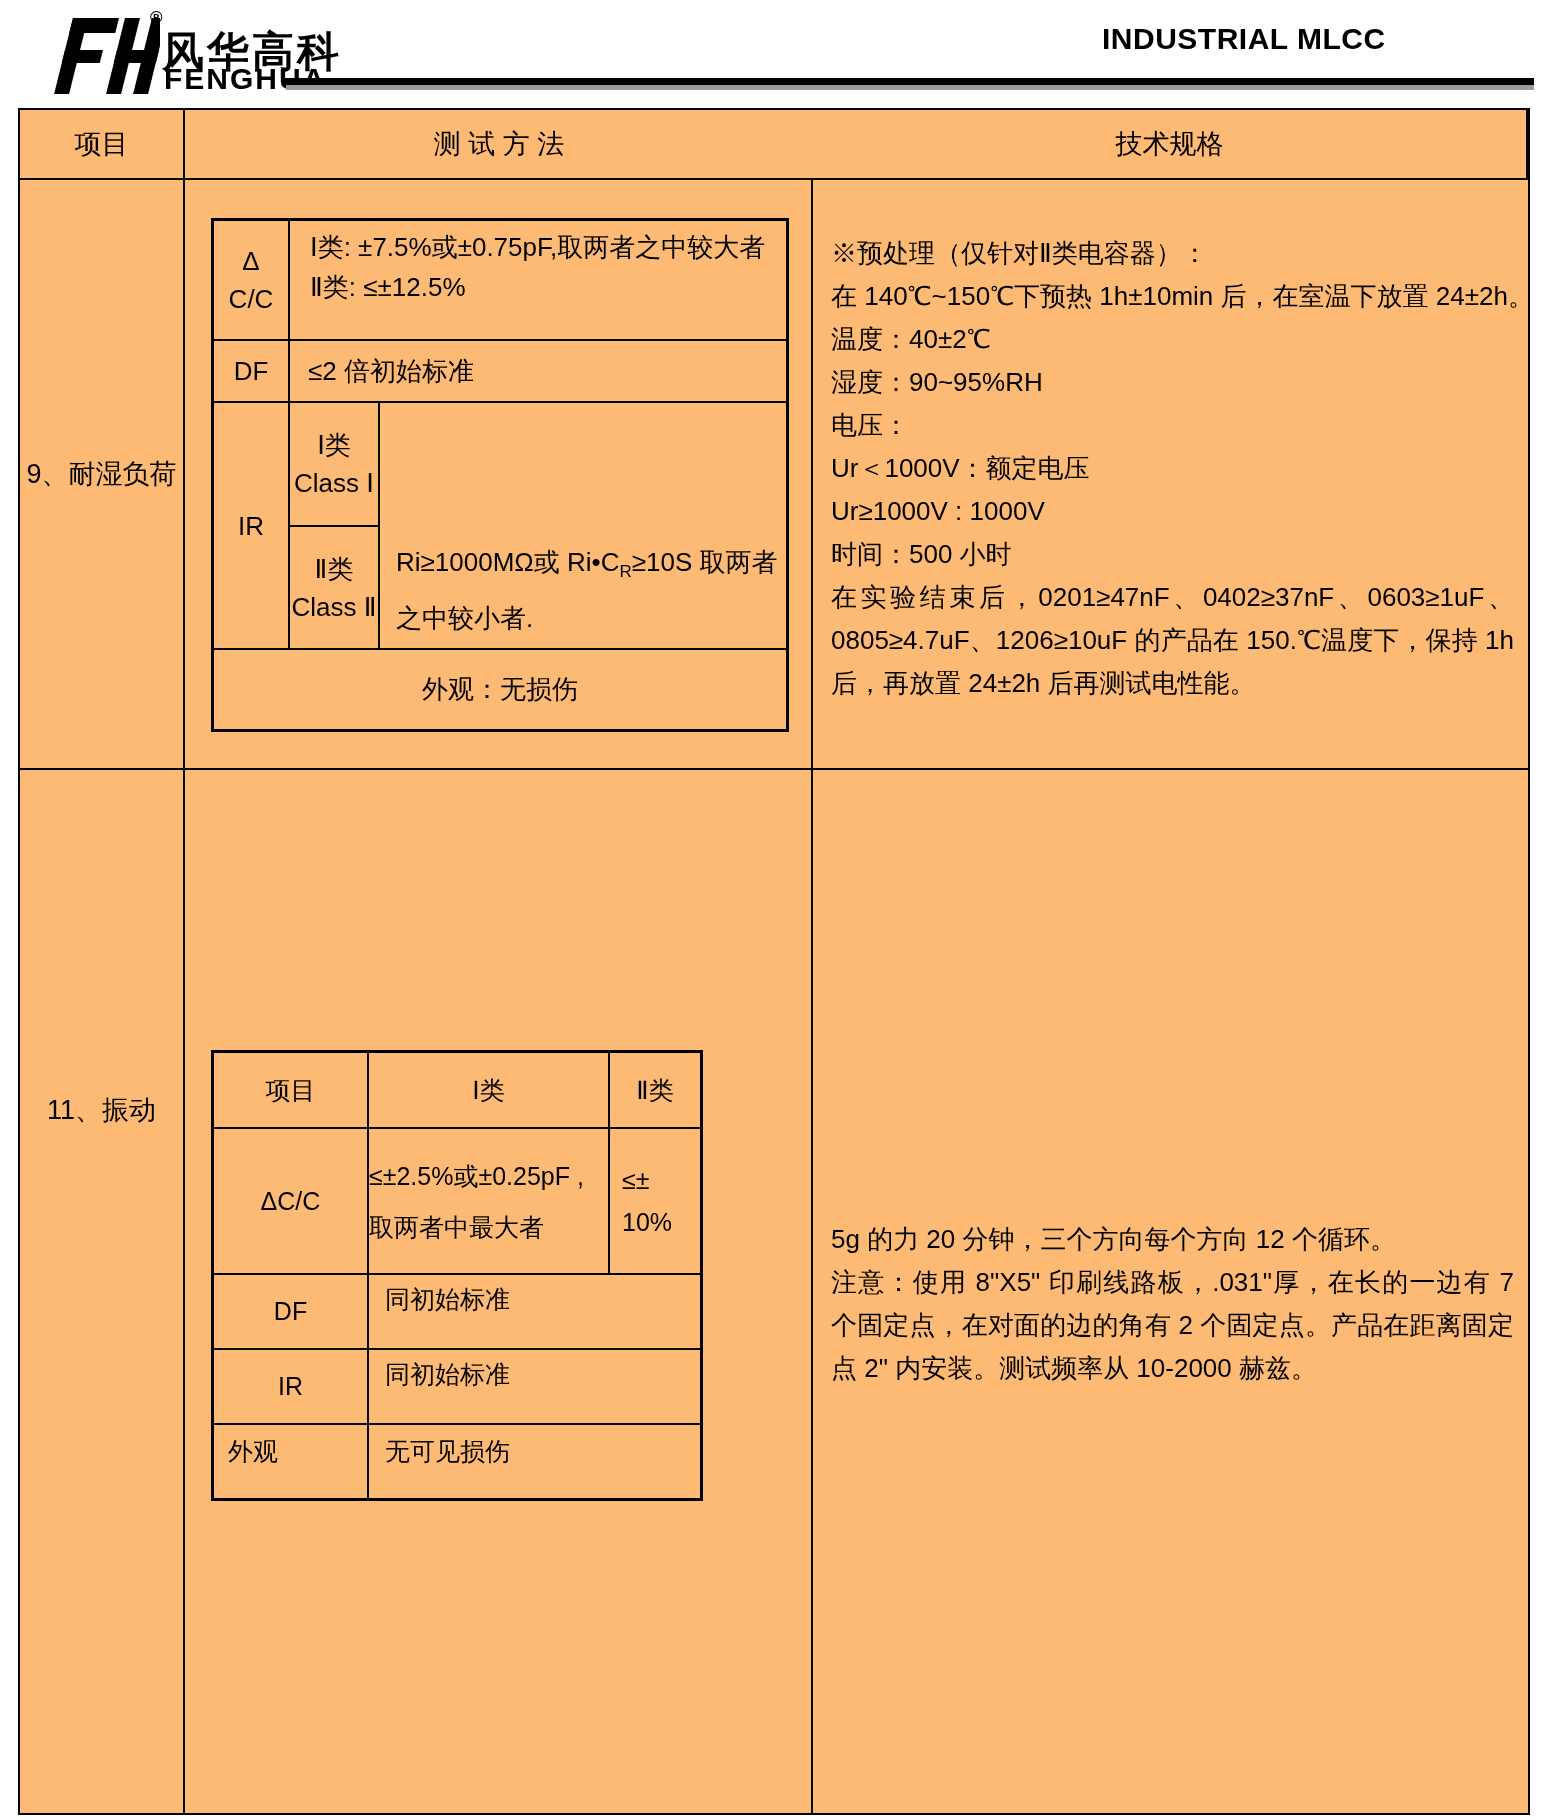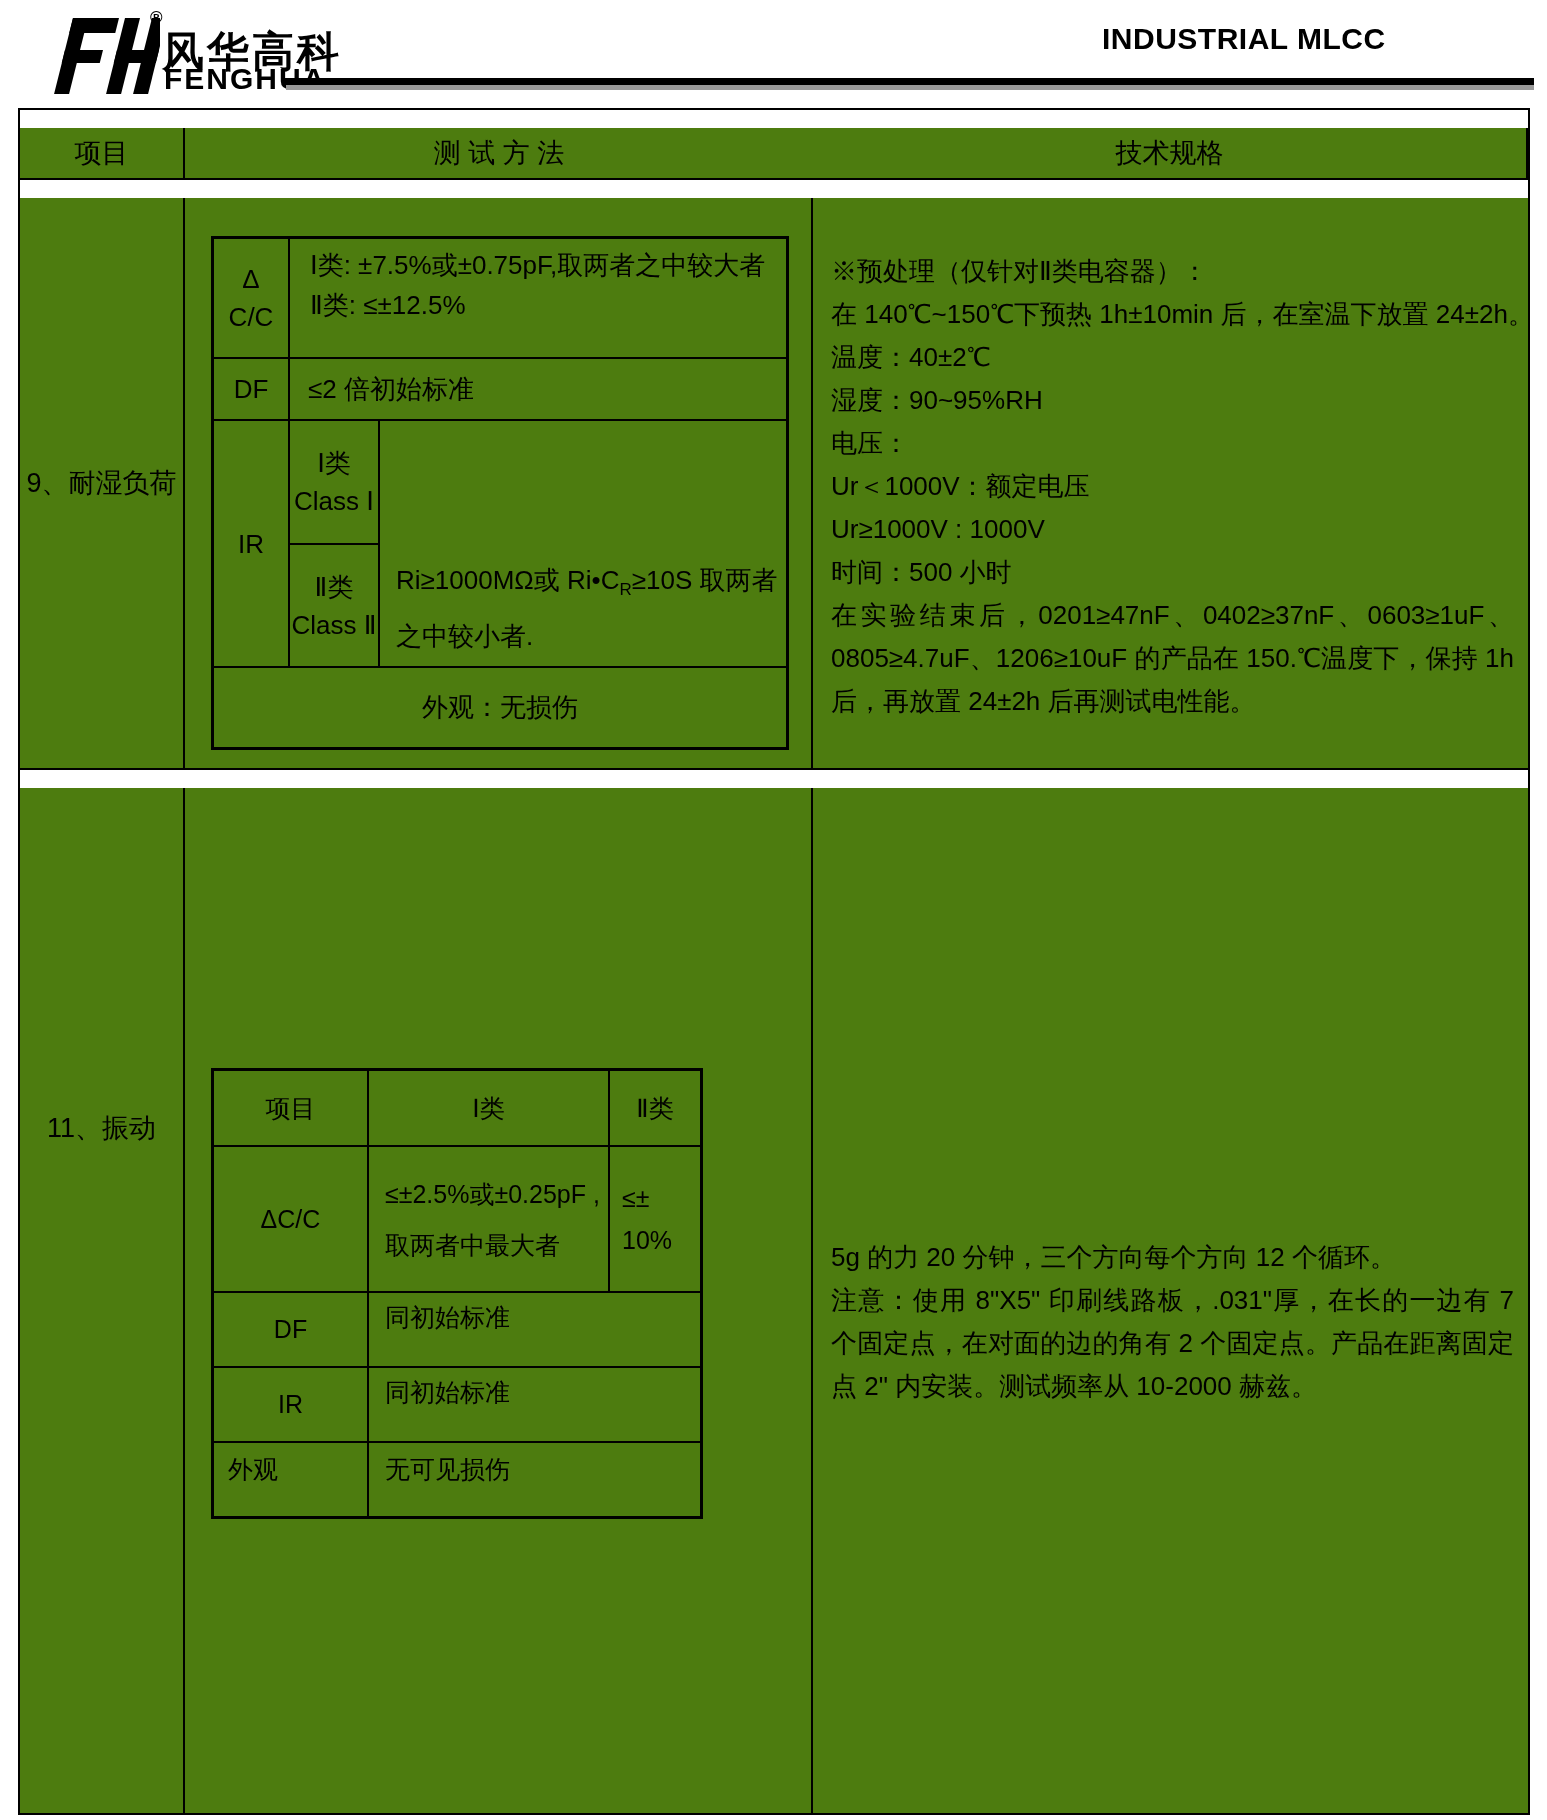--- a/index.html
+++ b/index.html
@@ -12,21 +12,21 @@
   .brand-cn { position:absolute; left:162px; top:24px; font-size:42px; font-weight:bold; letter-spacing:3px; }
   .brand-en { position:absolute; left:164px; top:62px; font-size:30px; font-weight:bold; letter-spacing:2px; }
   .doc-title { position:absolute; left:1102px; top:22px; font-size:30px; font-weight:bold; letter-spacing:0.5px; }
   .rule-black { position:absolute; left:282px; top:78px; width:1252px; height:7px; background:#000; }
   .rule-gray  { position:absolute; left:286px; top:85px; width:1248px; height:5px; background:#9a9a9a; }
 
   
   .main-grid { position:absolute; left:18px; top:108px; width:1512px; height:1707px;
     border:2px solid #000; display:grid;
     grid-template-columns:165px 628px 715px; grid-template-rows:70px 590px 1043px; }
-  .cell { position:relative; background:#4d7c0f;margin-top:18px; }
+  .cell { position:relative; background:#fdba74; }
   .br { border-right:2px solid #000; }
   .bb { border-bottom:2px solid #000; }
   .hcell { display:flex; align-items:center; justify-content:center; font-size:27px; }
   .item-cell-1 { display:flex; align-items:center; justify-content:center; font-size:27px; }
   .item-cell-2 { display:flex; justify-content:center; font-size:27px; padding-top:322px; }
 
   
   .t1 { position:absolute; left:26px; top:38px; width:578px; height:514px;
     border:3px solid #000; display:grid;
     grid-template-columns:76px 90px 406px; grid-template-rows:120px 62px 124px 123px 79px;
@@ -49,21 +49,21 @@
 
   
   .t2 { position:absolute; left:26px; top:280px; width:492px; height:451px;
     border:3px solid #000; display:grid;
     grid-template-columns:155px 241px 90px; grid-template-rows:76px 146px 75px 75px 73px;
     font-size:25px; }
   .t2 .ibr { border-right:2px solid #000; }
   .t2 .ibb { border-bottom:2px solid #000; }
   .t2 .chead { display:flex; align-items:center; justify-content:center; }
   .t2-dcc-lbl { grid-column:1; grid-row:2; }
-  .t2-dcc-v1 { grid-column:2; grid-row:2; display:flex; flex-direction:column; justify-content:center; padding-left:16px; line-height:42px;gap:9px; }
+  .t2-dcc-v1 { grid-column:2; grid-row:2; display:flex; flex-direction:column; justify-content:center; padding-left:0; line-height:42px;gap:9px; }
   .t2-dcc-v2 { grid-column:3; grid-row:2; display:flex; flex-direction:column; justify-content:center; padding-left:12px; line-height:42px; }
   .t2-df-lbl { grid-column:1; grid-row:3; }
   .t2-df-val { grid-column:2 / span 2; grid-row:3; padding:8px 8px 0 16px; }
   .t2-ir-lbl { grid-column:1; grid-row:4; }
   .t2-ir-val { grid-column:2 / span 2; grid-row:4; padding:8px 8px 0 16px; }
   .t2-app-lbl { grid-column:1; grid-row:5; padding:10px 0 4px 14px; }
   .t2-app-val { grid-column:2 / span 2; grid-row:5; padding:10px 8px 0 16px; }
 
   
   .method { font-size:26px; padding:52px 14px 0 18px; }

